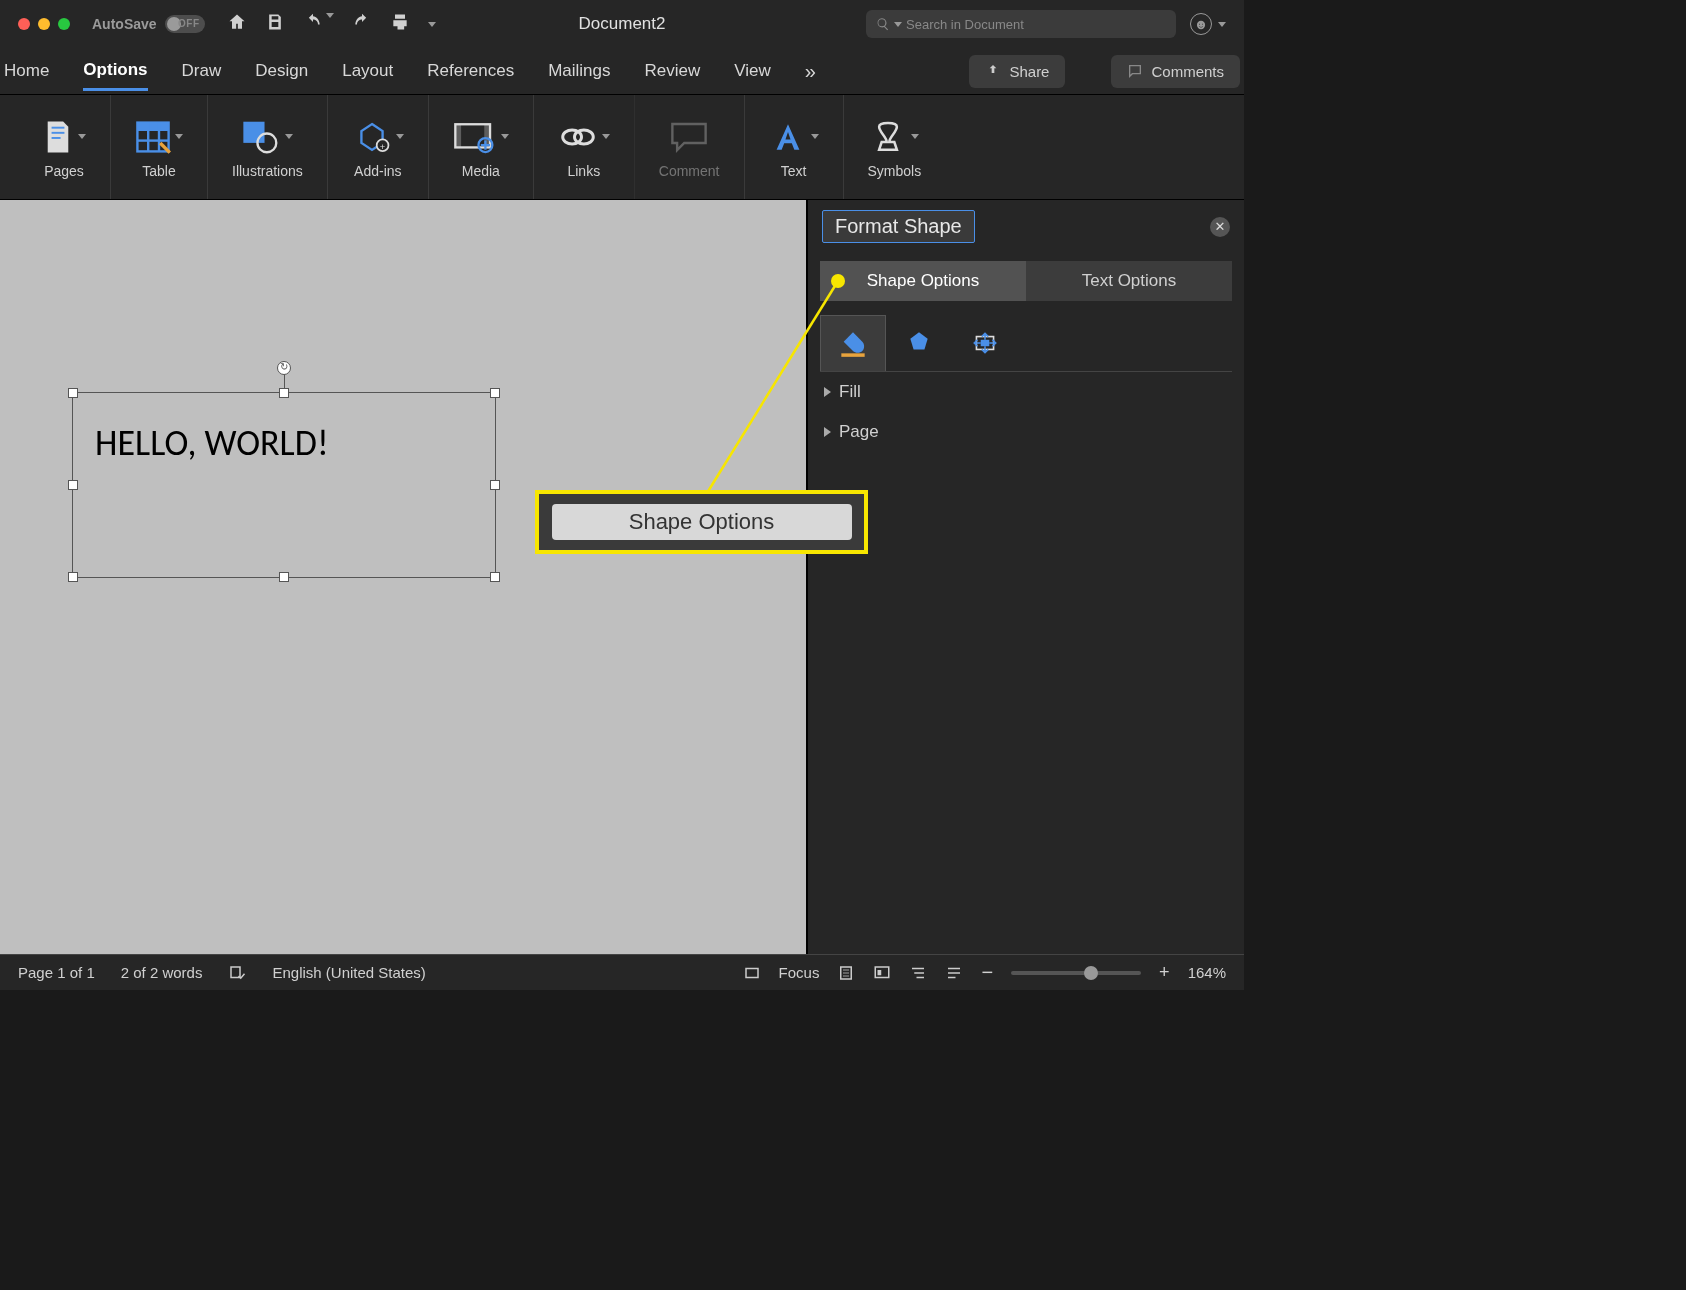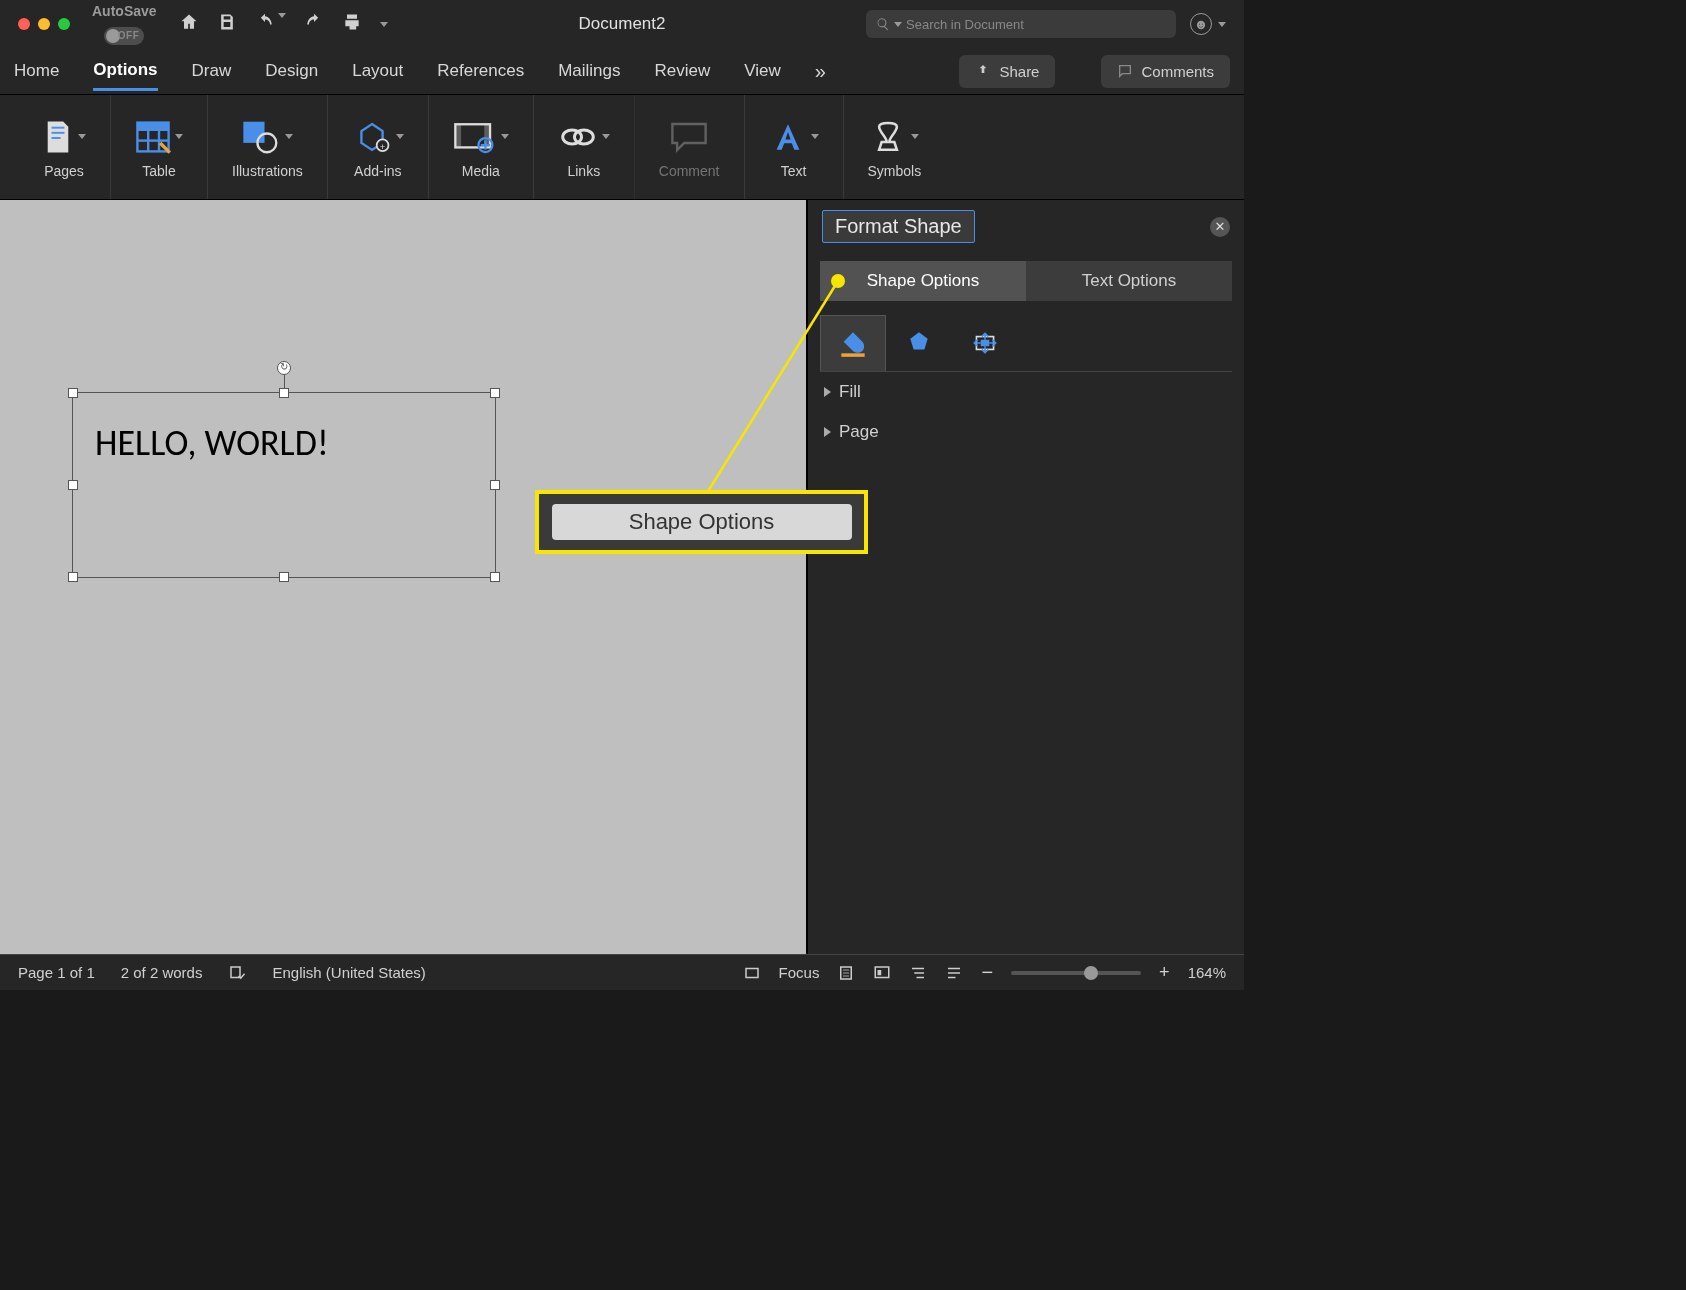--- a/index.html
+++ b/index.html
@@ -5,32 +5,32 @@
 * { margin: 0; padding: 0; box-sizing: border-box; font-family: -apple-system, BlinkMacSystemFont, "Segoe UI", sans-serif; }
 body { width: 1244px; height: 990px; background: #1a1a1a; overflow: hidden; position: relative; }
 
 
 .title-bar { height: 48px; background: #262626; display: flex; align-items: center; padding: 0 18px; position: relative; }
 .traffic-lights { display: flex; gap: 8px; }
 .tl { width: 12px; height: 12px; border-radius: 50%; }
 .tl-close { background: #ff5f57; }
 .tl-min { background: #febc2e; }
 .tl-max { background: #28c840; }
-.autosave { margin-left: 22px; color: #9a9a9a; font-size: 14px; font-weight: 600; display: flex; align-items: center; gap: 8px; flex-direction: column; }
+.autosave { margin-left: 22px; color: #9a9a9a; font-size: 14px; font-weight: 600; display: flex; align-items: center; gap: 8px; }
 .autosave-toggle { width: 40px; height: 18px; background: #4d4d4d; border-radius: 9px; position: relative; }
 .autosave-toggle::before { content:""; position:absolute; left:2px; top:2px; width:14px; height:14px; background:#9a9a9a; border-radius:50%; }
 .autosave-off { font-size: 10px; color: #888; position: absolute; right: 5px; top: 3px; letter-spacing: 0.5px; }
 .qat { display: flex; gap: 18px; margin-left: 22px; align-items: center; }
 .qat svg { width: 20px; height: 20px; fill: #d0d0d0; }
 .doc-title { position:absolute; left:50%; transform:translateX(-50%); color: #e0e0e0; font-size: 17px; font-weight: 400; }
 .search-box { margin-left: auto; width: 310px; height: 28px; background: #3b3b3b; border-radius: 6px; display: flex; align-items: center; padding: 0 10px; color: #888; font-size: 13px; gap: 4px; }
 .user-icon { margin-left: 14px; width: 22px; height: 22px; border: 1.5px solid #999; border-radius: 50%; display:flex; align-items:center; justify-content:center; color:#999; font-size:14px; }
 
 
-.ribbon-tabs { height: 47px; background: #262626; display: flex; align-items: center; padding: 0 14px; gap: 34px; border-bottom: 1px solid #000; }
+.ribbon-tabs { height: 47px; background: #262626; display: flex; align-items: center; padding: 0 4px; gap: 34px; border-bottom: 1px solid #000; }
 .tab { color: #d8d8d8; font-size: 17px; cursor:pointer; padding: 8px 0; }
 .tab.active { color: #fff; font-weight: 600; border-bottom: 3px solid #4a8fe7; }
 .tab-overflow { color: #d8d8d8; font-size: 20px; }
 .share-btn, .comments-btn { background: #3c3c3c; color: #d0d0d0; padding: 8px 16px; border-radius: 6px; font-size: 15px; display: flex; align-items:center; gap:8px; }
 .share-btn { margin-left: auto; }
 .comments-btn { margin-left: 12px; }
 
 
 .ribbon { height: 105px; background: #262626; display: flex; align-items: center; padding: 0 18px; border-bottom: 1px solid #000; }
 .ribbon-group { display: flex; flex-direction: column; align-items: center; padding: 6px 24px; height: 100%; justify-content: center; gap: 4px; }

